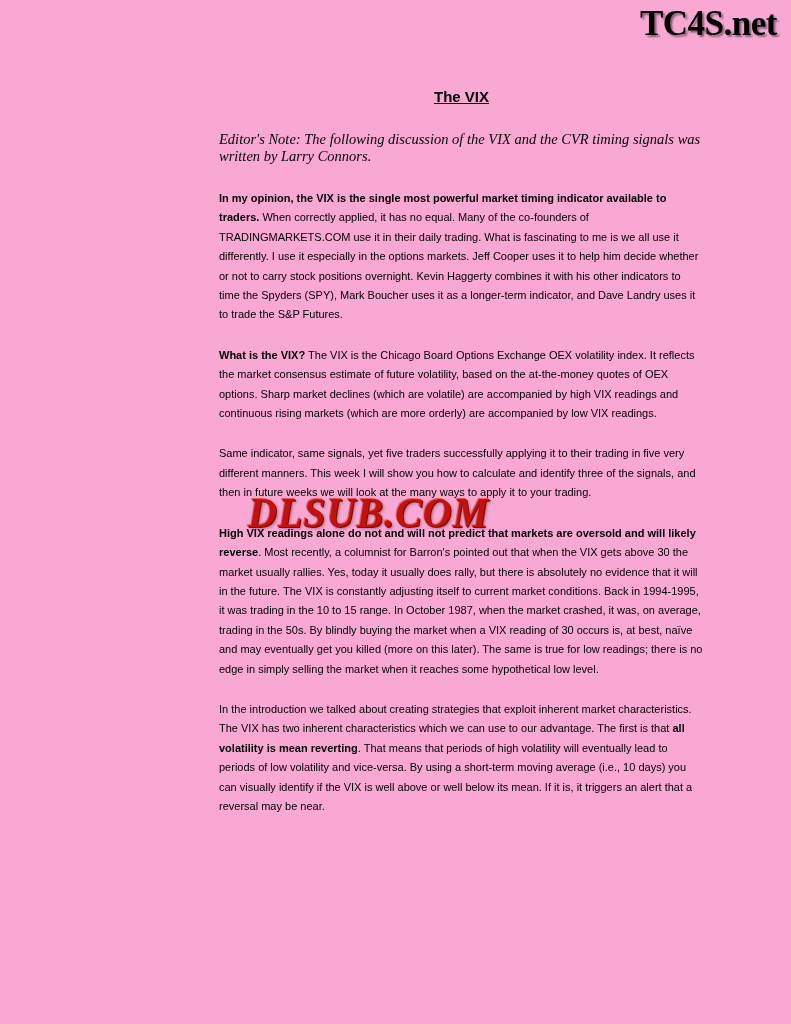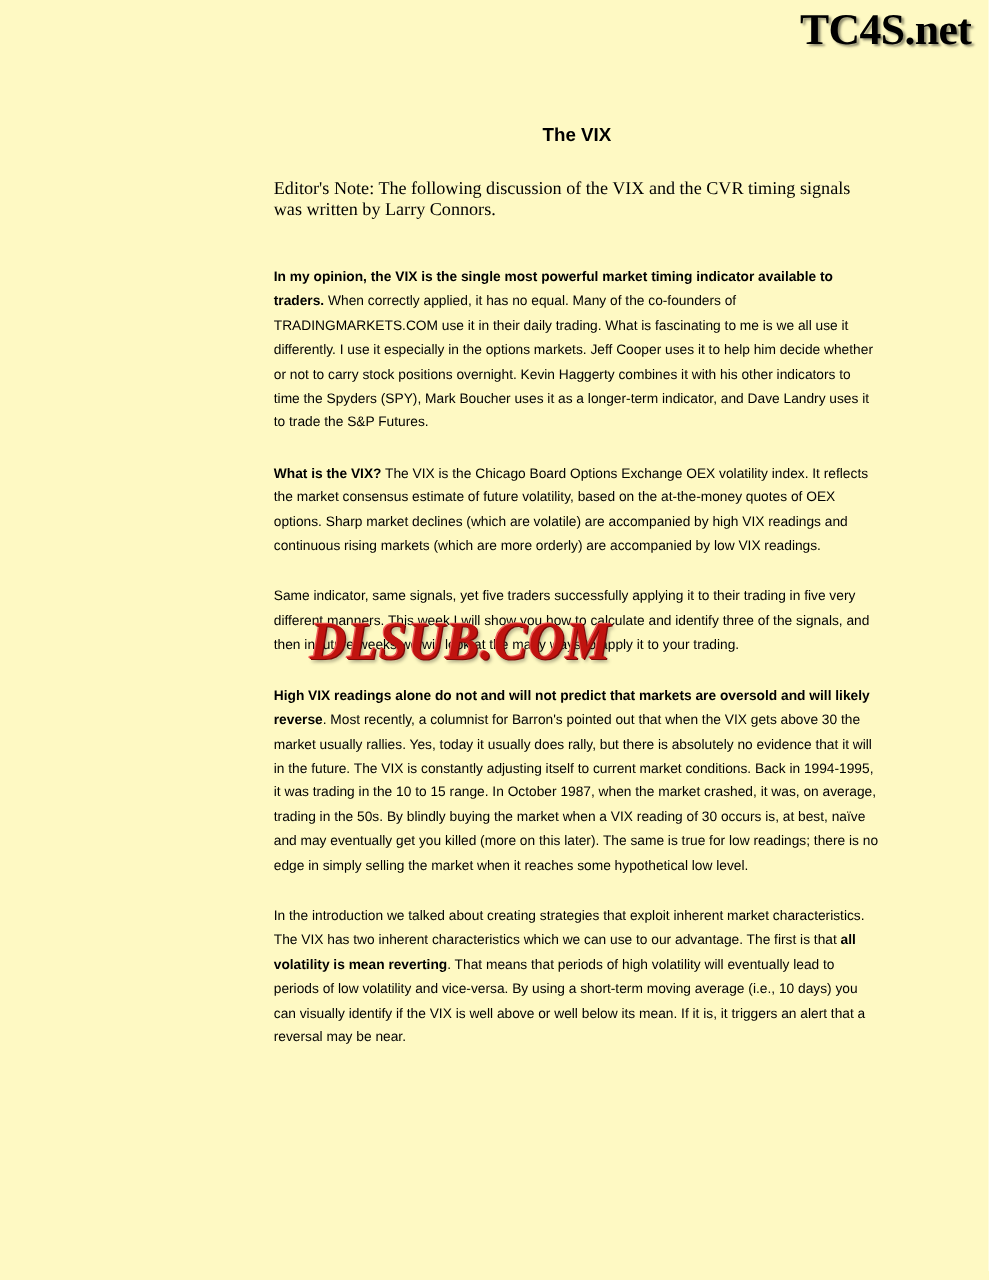--- a/index.html
+++ b/index.html
@@ -12,21 +12,21 @@
     height: 1024px;
     position: relative;
     font-family: "Liberation Sans", sans-serif;
     color: #000000;
     overflow: hidden;
   }
 
   .page {
     position: absolute;
     inset: 0;
-    background: #fef9c3;
+    background: #f9a8d4;
   }
 
   
   .brand-top {
     position: absolute;
     top: 4px;
     right: 14px;
     font-family: "Liberation Serif", serif;
     font-weight: bold;
     font-size: 35px;
@@ -40,29 +40,31 @@
   .doc {
     position: absolute;
     left: 219px;
     top: 84px;
     width: 485px;
   }
 
   .doc-title {
     text-align: center;
     font-size: 15px;
-    margin: 16px 0 26px 0;
+    text-decoration: underline;
+    margin: 4px 0 26px 0;
     font-family: "Liberation Sans", sans-serif;
   }
 
   .editors-note {
     font-family: "Liberation Serif", serif;
+    font-style: italic;
     font-size: 14.5px;
     line-height: 17px;
-    margin: 0 0 36px 0;
+    margin: 0 0 24px 0;
   }
 
   p.body {
     font-size: 11px;
     line-height: 19.4px;
     margin: 0 0 21px 0;
     text-align: left;
   }
 
   p.body:last-child { margin-bottom: 0; }

